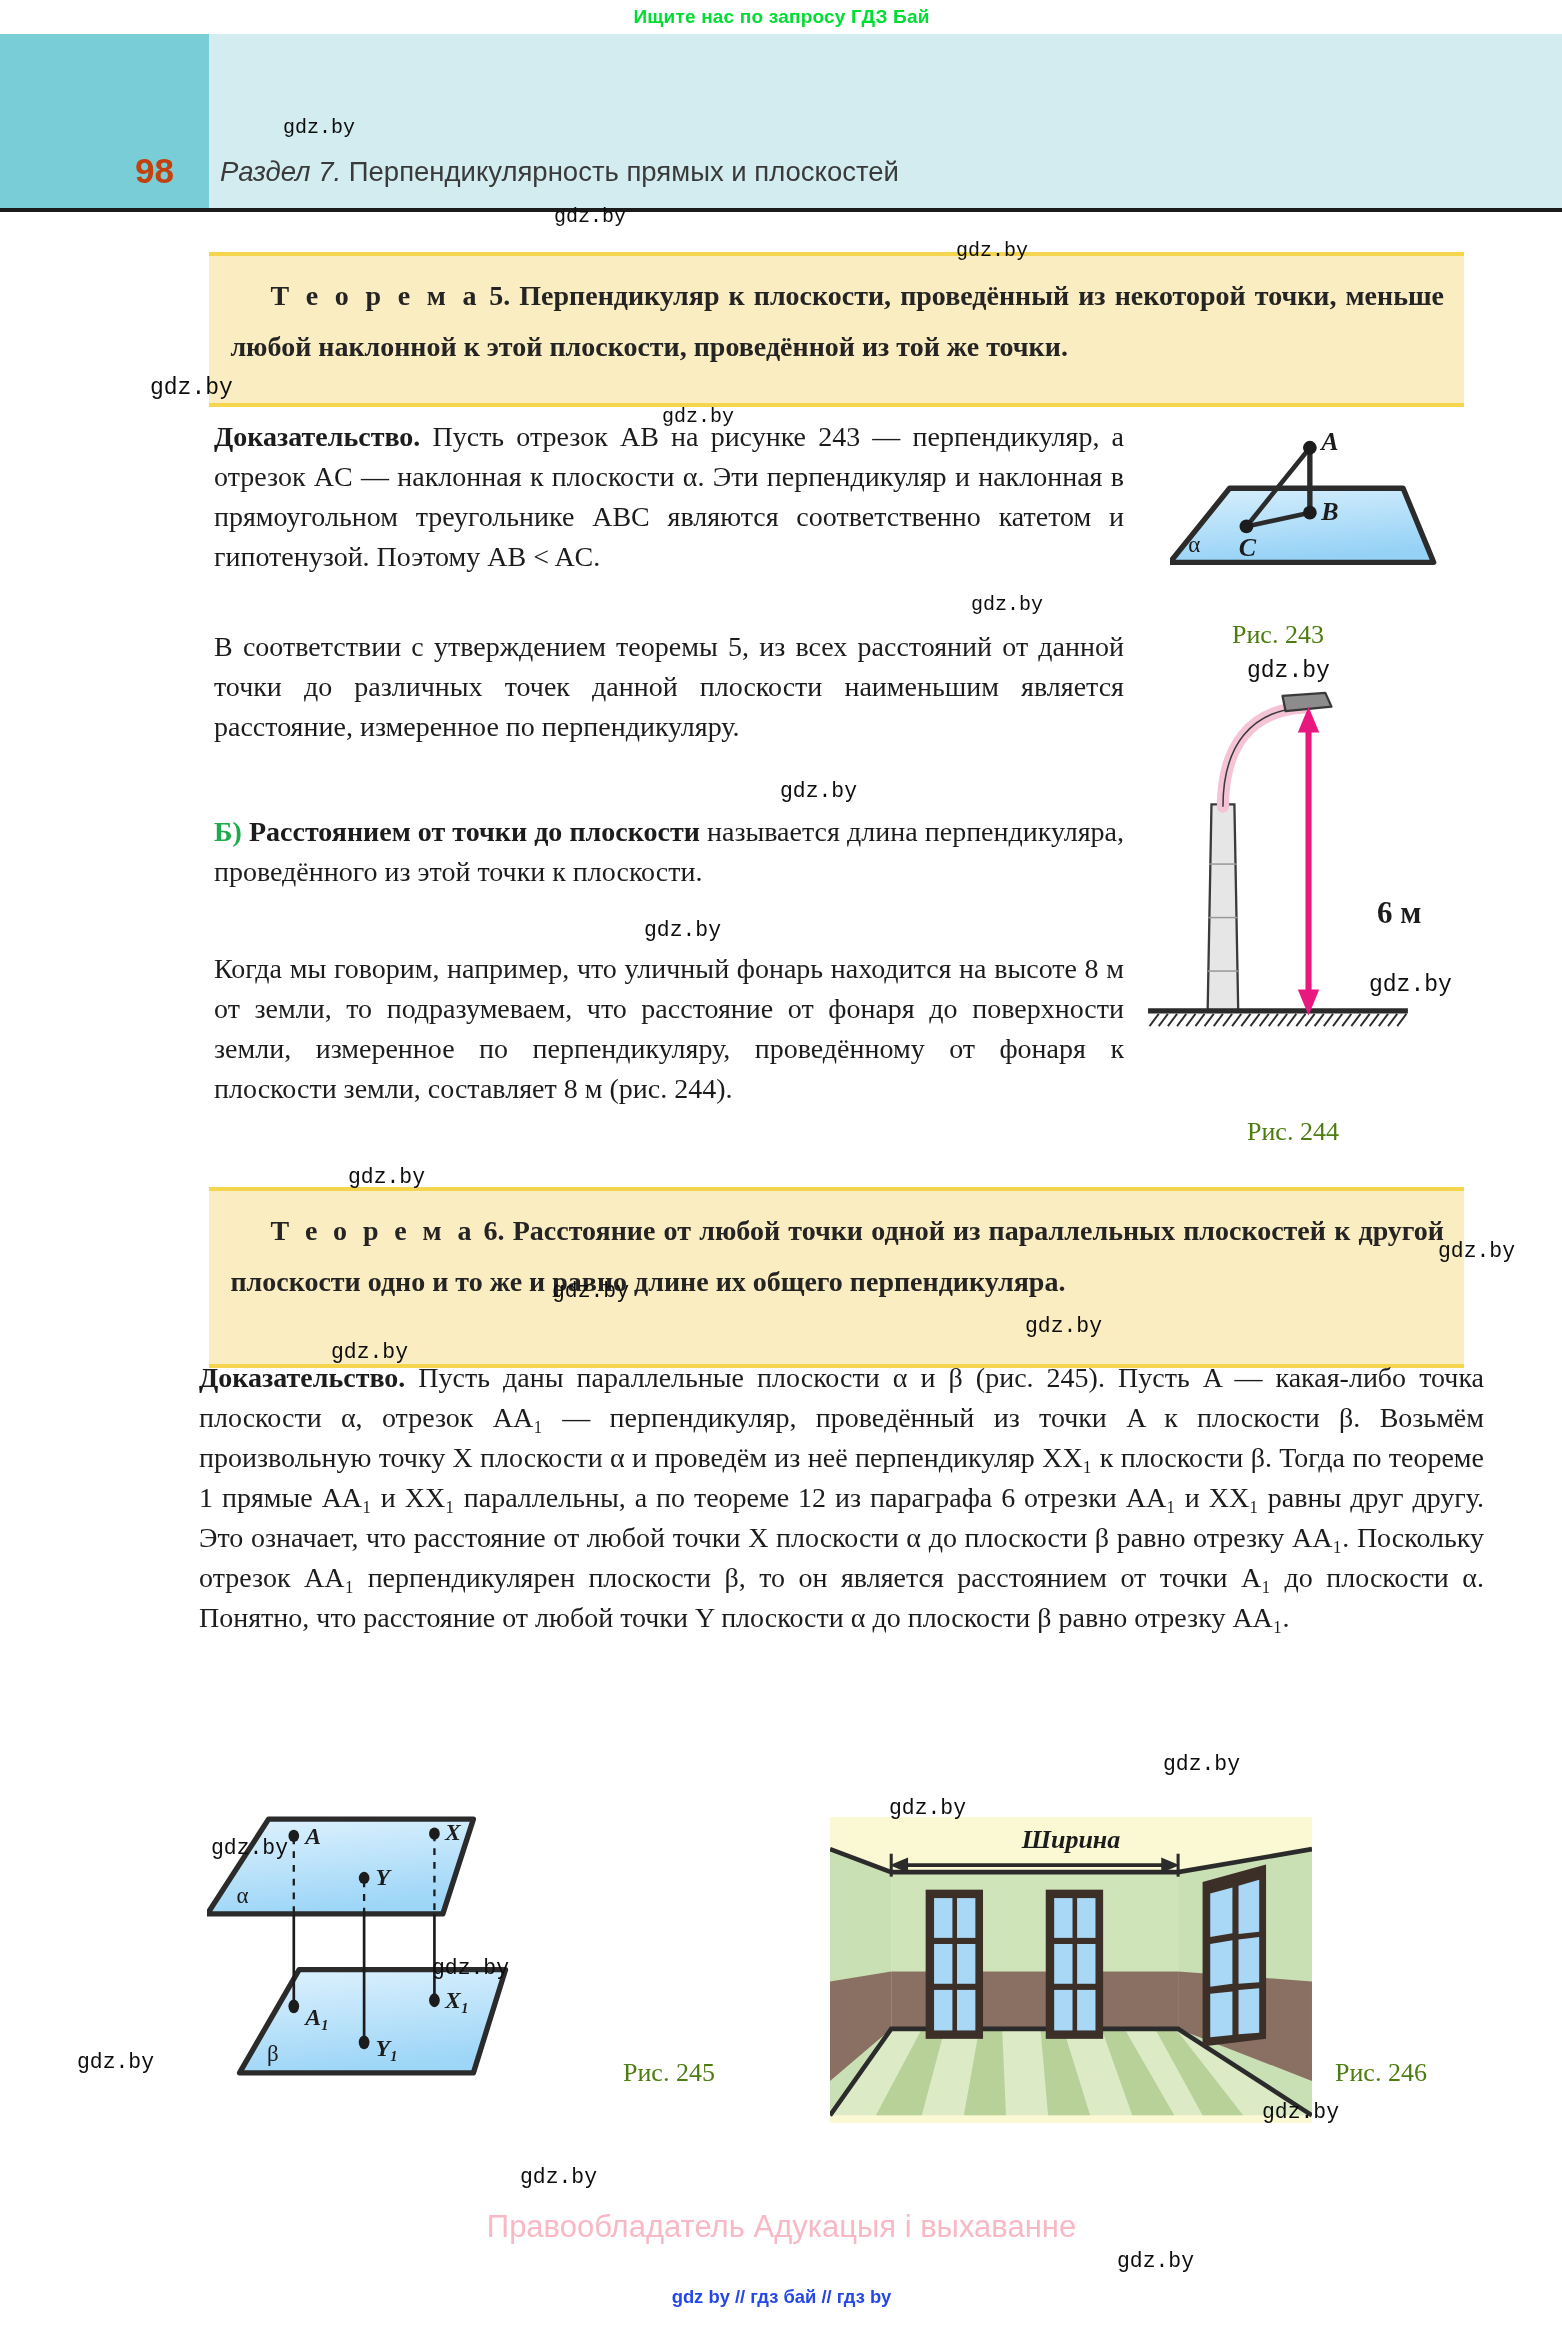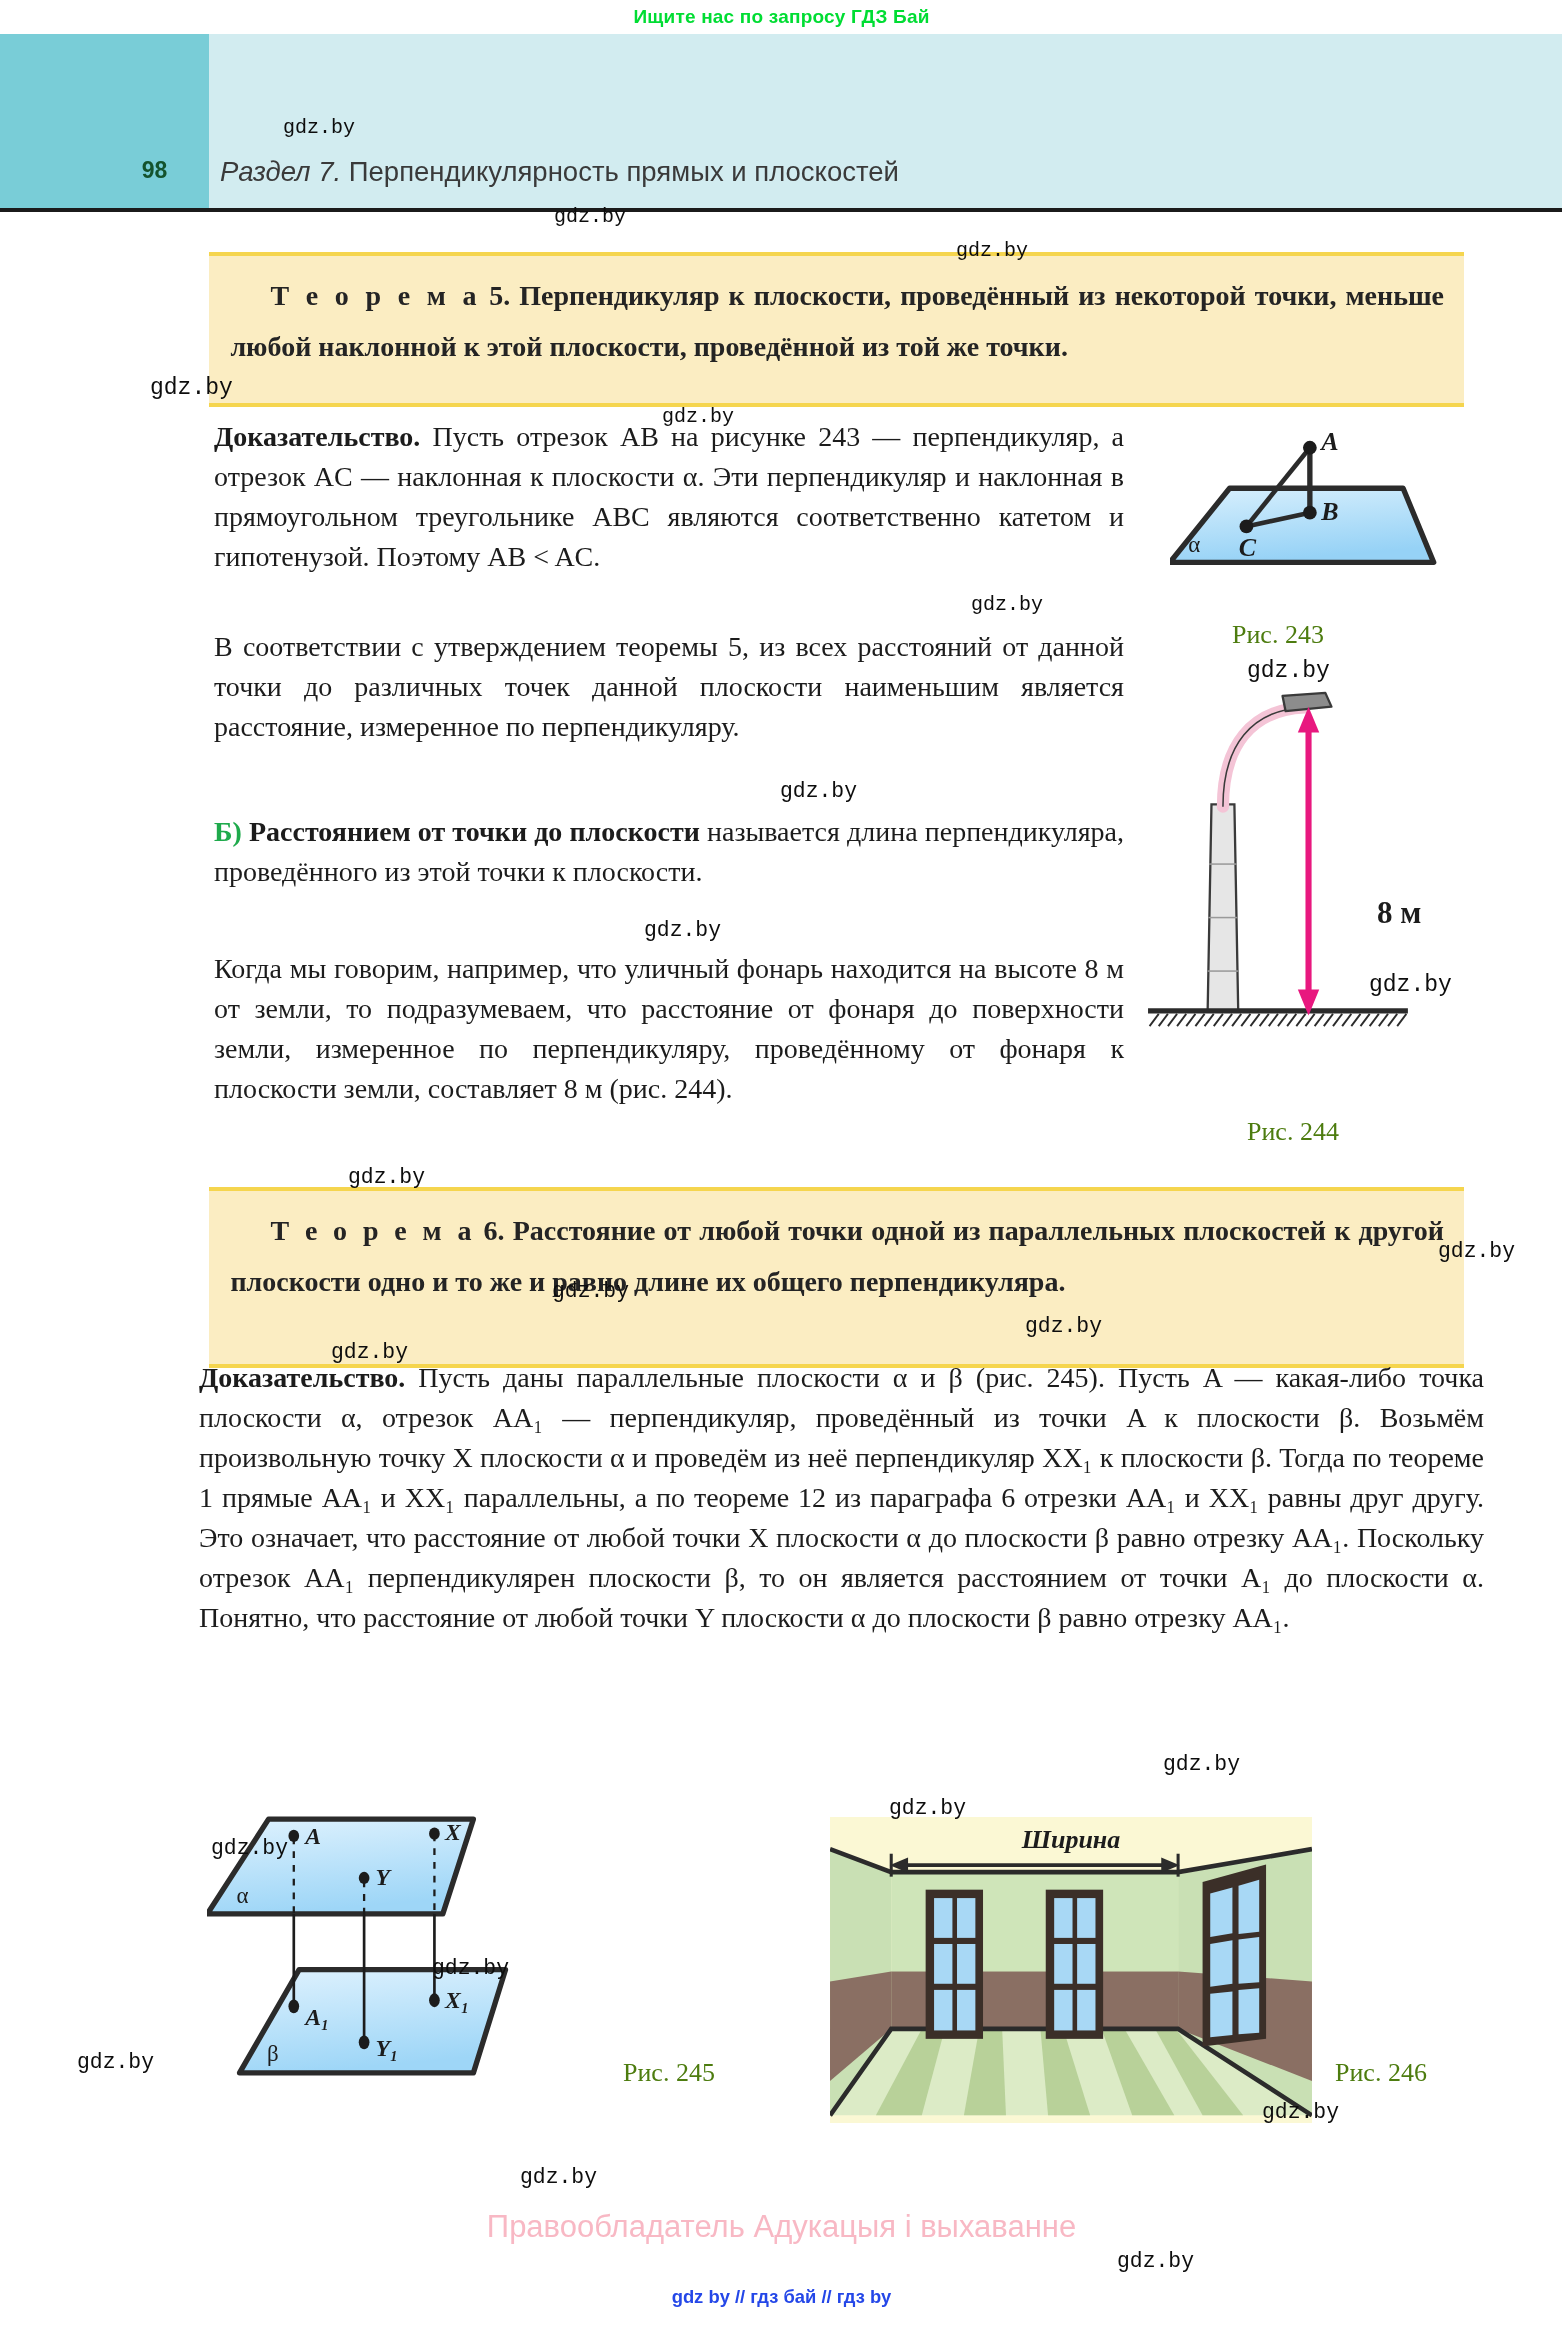--- a/index.html
+++ b/index.html
@@ -18,22 +18,22 @@
     font-size:19px;font-weight:600;text-align:center;line-height:34px;
     letter-spacing:0.2px;
   }
 
   
   .hdr-band{position:absolute;left:0;top:34px;width:1563px;height:176px;background:#d2ecf0;}
   .hdr-tab{position:absolute;left:0;top:34px;width:209px;height:176px;background:#79cdd7;}
   .hdr-rule{position:absolute;left:0;top:208px;width:1563px;height:3.8px;background:#1b1b1b;}
   .pgnum{
     position:absolute;left:116px;top:153px;width:77px;
-    font-family:"Liberation Sans",sans-serif;font-size:23px;font-weight:700;
-    color:#14532d;text-align:center;line-height:35px;
+    font-family:"Liberation Sans",sans-serif;font-size:35px;font-weight:700;
+    color:#c2410c;text-align:center;line-height:35px;
   }
   .hdr-title{
     position:absolute;left:220px;top:155px;
     font-family:"Liberation Sans",sans-serif;font-size:27.5px;color:#3a3a3a;
     line-height:34px;white-space:nowrap;
   }
   .hdr-title i{font-style:italic;}
 
   
   .thm{
@@ -214,21 +214,21 @@
       <line x1="314" y1="462" x2="326" y2="446"></line>
         <line x1="326" y1="462" x2="338" y2="446"></line>
     </g>
 
     <g>
       <line x1="210" y1="62" x2="210" y2="430" stroke="#e8187f" stroke-width="8"></line>
       <polygon points="210,44 196,78 224,78" fill="#e8187f"></polygon>
       <polygon points="210,448 196,414 224,414" fill="#e8187f"></polygon>
     </g>
   </svg>
-  <div class="m8">8 м</div>
+  <div class="m8">6 м</div>
   <div class="figcap" id="cap244">Рис. 244</div>
 
   <div class="thm" id="thm6">
     <div class="inner">
       <span class="sp">Т е о р е м а</span>
       <span>6.</span>
       <span>Расстояние от любой точки одной из параллельных плоскостей к другой плоскости одно и то же и равно длине их общего перпендикуляра.</span>
     </div>
   </div>
 

